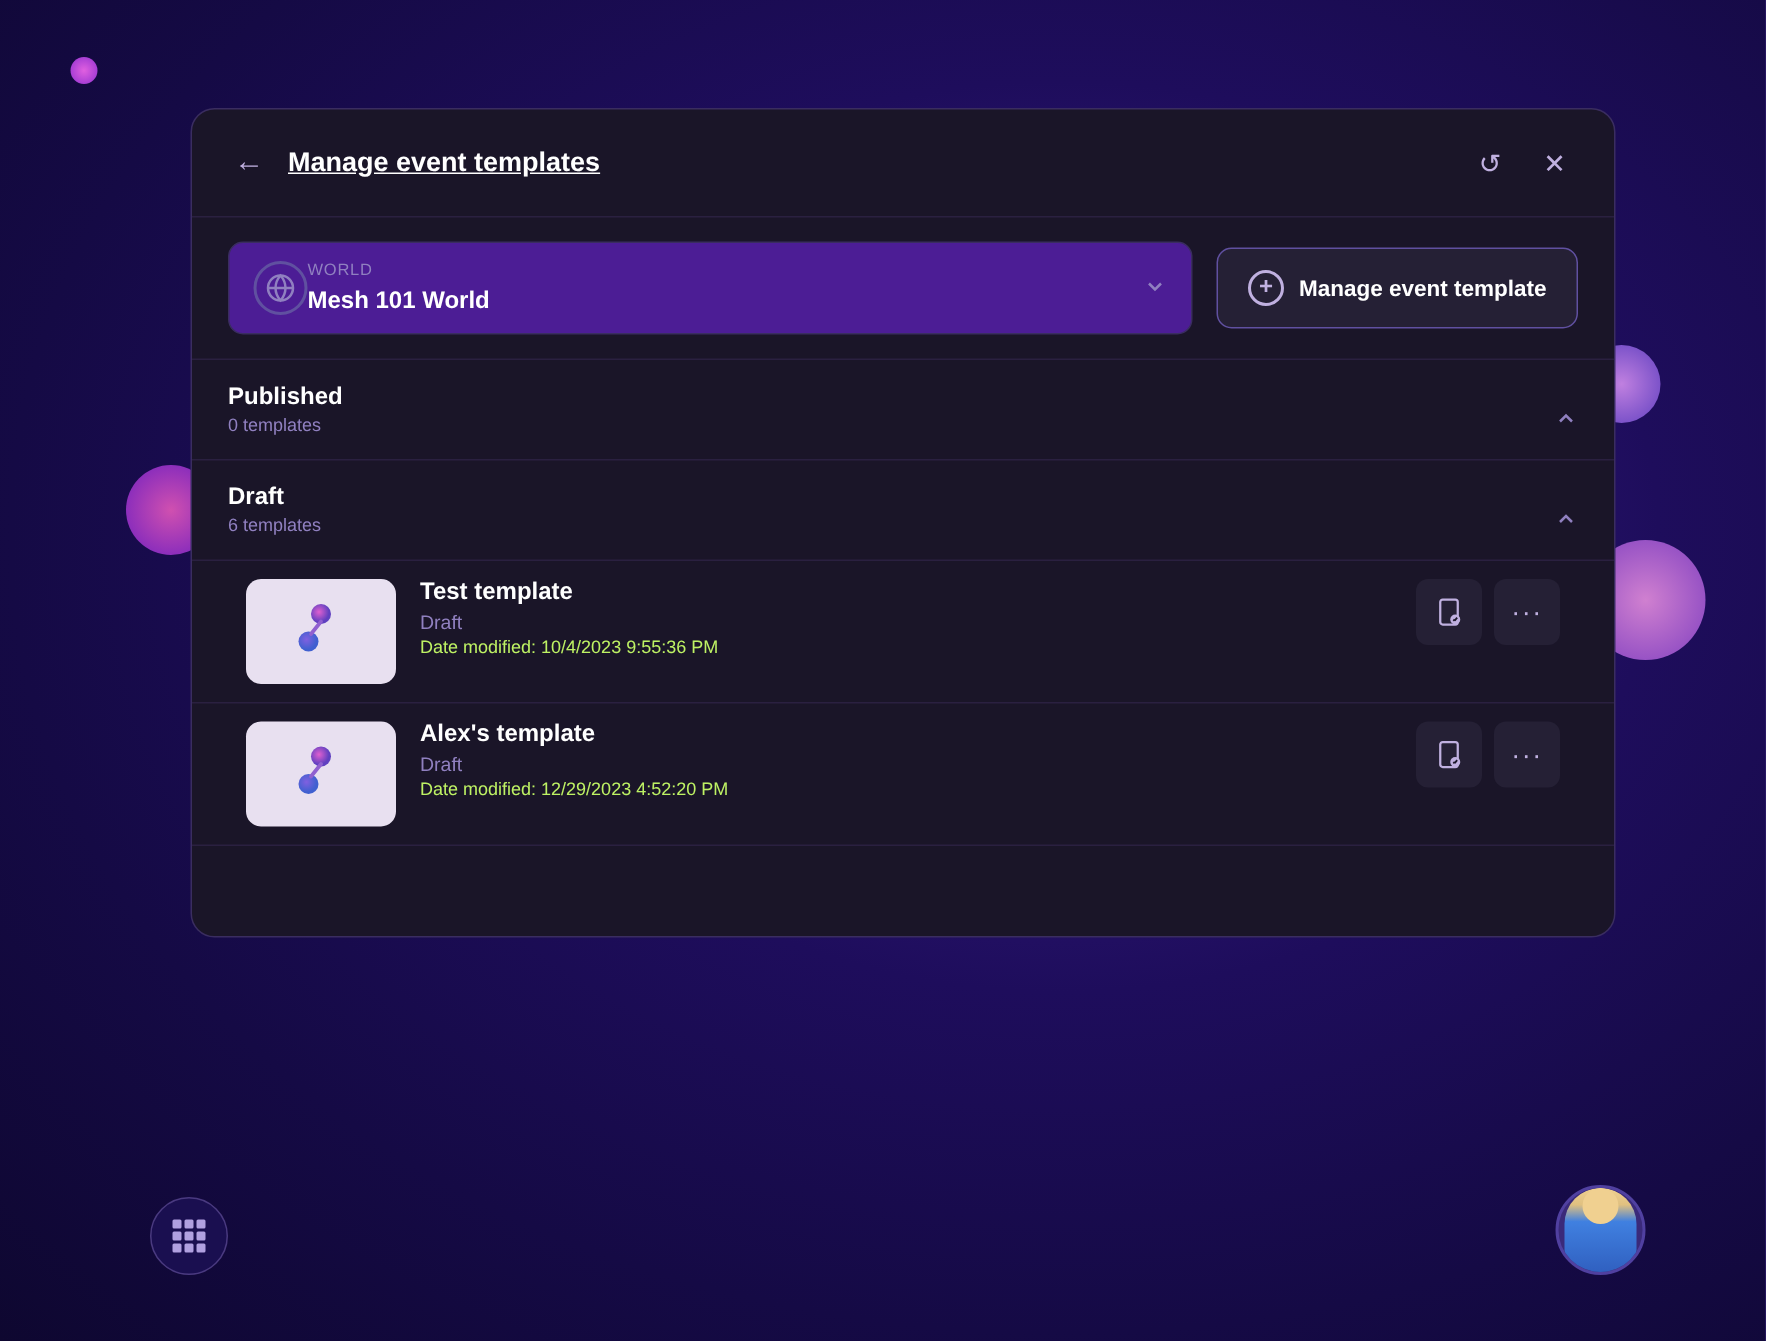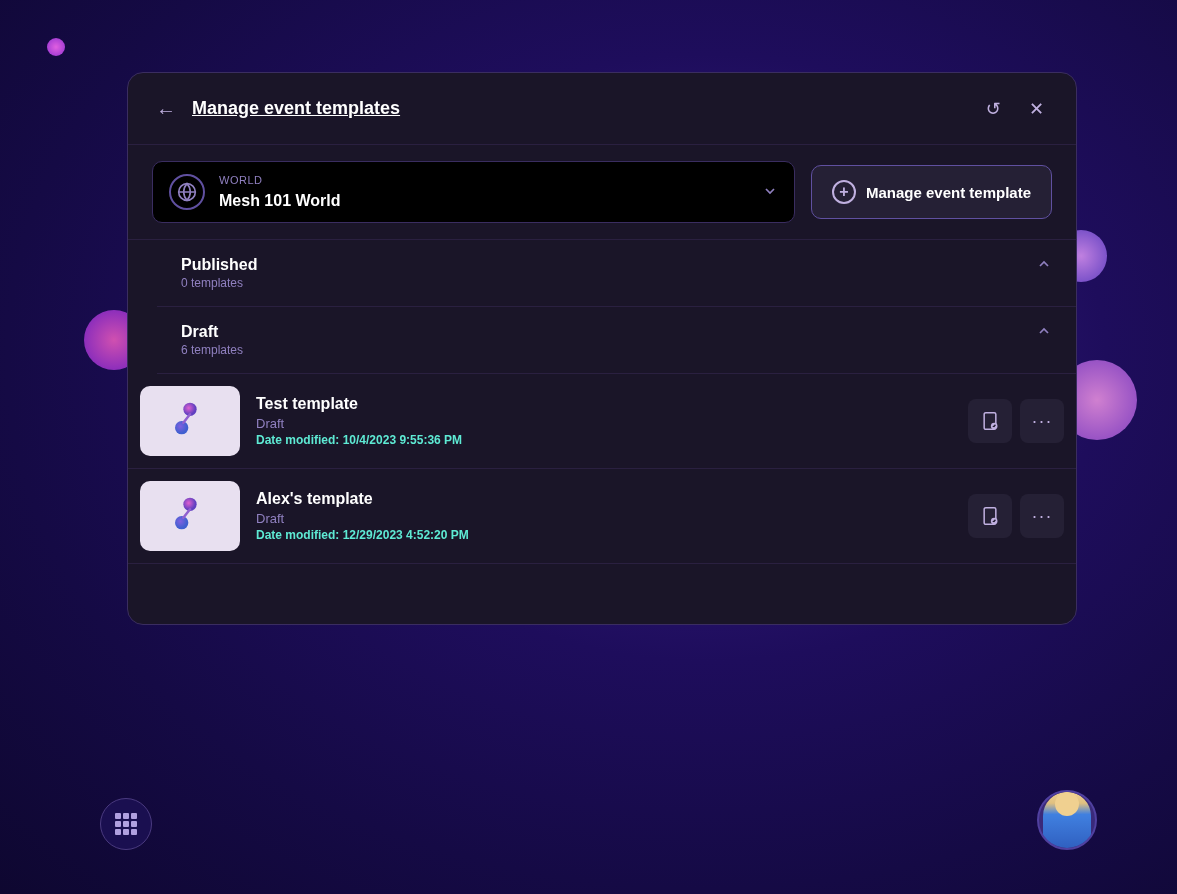--- a/index.html
+++ b/index.html
@@ -155,22 +155,21 @@
       display: flex;
       align-items: center;
       padding: 16px 24px;
       gap: 16px;
       border-bottom: 1px solid #2a2040;
     }
     .world-selector {
       flex: 1;
       display: flex;
       align-items: center;
-      gap: 14px;
-      background: #000000;
+      background: #4c1d95;
       border-radius: 10px;
       padding: 12px 16px;
       cursor: pointer;
       border: 1px solid #3a2d60;
     }
     .world-icon {
       width: 36px; height: 36px;
       border-radius: 50%;
       border: 2px solid #6050a0;
       display: flex; align-items: center; justify-content: center;
@@ -219,47 +218,46 @@
       border: 2px solid #c0b0e0;
       display: flex; align-items: center; justify-content: center;
       font-size: 16px;
       color: #c0b0e0;
       flex-shrink: 0;
     }
 
     
     .section-header {
       display: flex;
-      align-items: flex-start;
+      align-items: flex-end;
       justify-content: space-between;
       padding: 16px 24px;
       cursor: pointer;
       border-bottom: 1px solid #2a2040;
-      margin-left: 29px;
     }
     .section-title {
       font-size: 16px;
       font-weight: 600;
       color: #ffffff;
     }
     .section-count {
       font-size: 12px;
       color: #9080c0;
       margin-top: 2px;
     }
     .chevron-up {
       color: #9080c0;
       font-size: 14px;
     }
 
     
     .template-item {
       display: flex;
-      align-items: center;
-      padding: 12px 12px;
+      align-items: flex-start;
+      padding: 12px 36px;
       gap: 16px;
       border-bottom: 1px solid #2a2040;
     }
 
     .template-thumb {
       width: 100px; height: 70px;
       border-radius: 10px;
       background: #e8e0f0;
       flex-shrink: 0;
       display: flex; align-items: center; justify-content: center;
@@ -279,23 +277,22 @@
       font-weight: 600;
       color: #ffffff;
     }
     .template-status {
       font-size: 13px;
       color: #9080c0;
       margin-top: 3px;
     }
     .template-date {
       font-size: 12px;
-      color: #5eead4;
+      color: #bef264;
       margin-top: 2px;
-      font-weight: bold;
     }
 
     .template-actions {
       display: flex;
       gap: 8px;
     }
     .action-btn {
       width: 44px; height: 44px;
       background: #252035;
       border: none;

